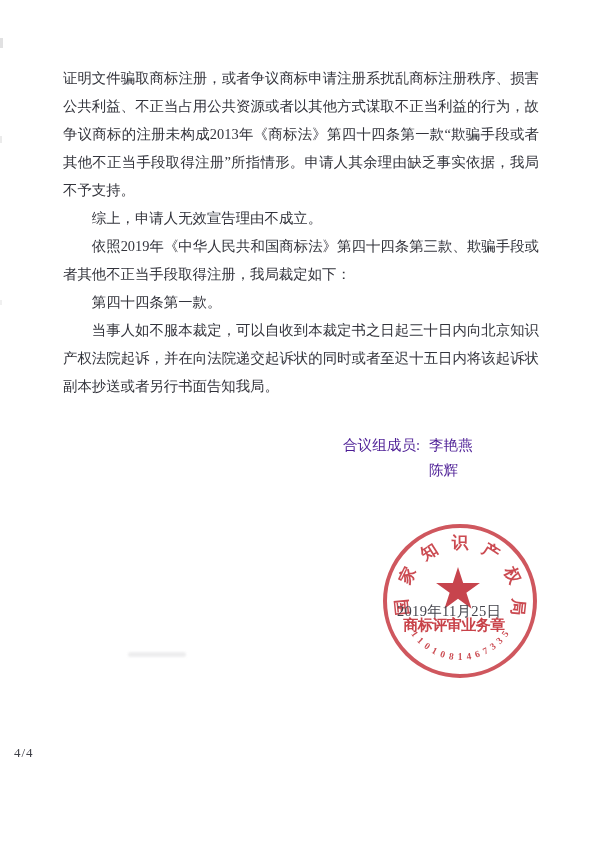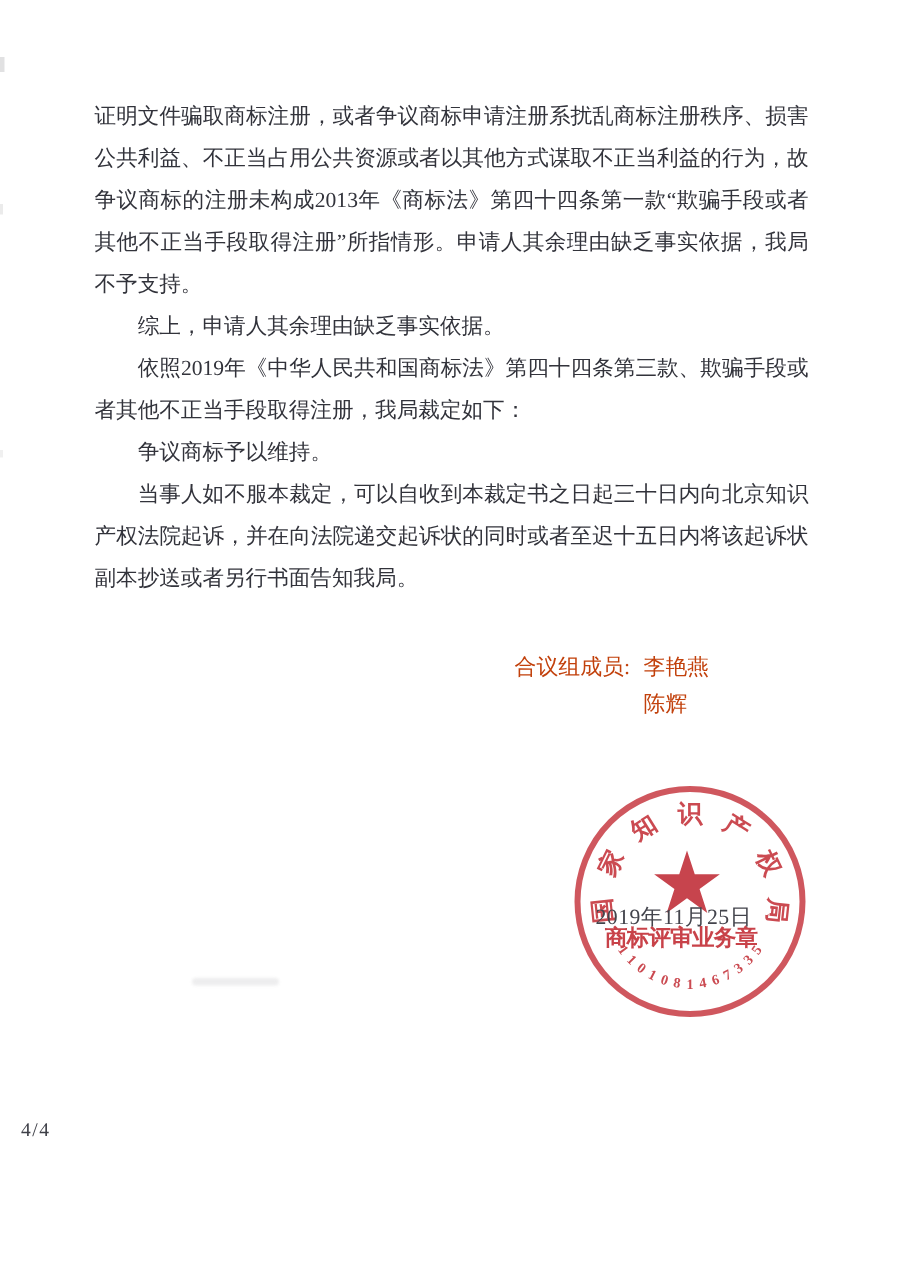--- a/index.html
+++ b/index.html
@@ -17,21 +17,21 @@
     font-size:14.4px;line-height:28px;
     color:#32333b;
     text-align:justify;
     letter-spacing:0;
   }
   .para{margin:0;text-indent:2em;}
   .para.first{text-indent:0;}
   
   .signature{
     position:absolute;left:343px;top:433px;
-    font-size:14.6px;line-height:25px;color:#c2410c;
+    font-size:14.6px;line-height:25px;color:#4c1d95;
   }
   .sig-row{display:flex;}
   .sig-label{width:86px;white-space:nowrap;}
   .sig-gap{width:86px;}
   
   .seal{
     position:absolute;left:383px;top:524px;width:154px;height:154px;
     z-index:2;
   }
   .seal-ring{
@@ -80,23 +80,23 @@
   .speck3{left:0;top:300px;width:2px;height:5px;background:#cccccd;opacity:.3;}
   .smudge{left:128px;top:652px;width:58px;height:5px;background:#d8d8da;opacity:.45;border-radius:3px;filter:blur(1px);}
 </style>
 </head>
 <body>
 
 <div class="page">
 
   <div class="doc-body">
     <p class="para first">证明文件骗取商标注册，或者争议商标申请注册系扰乱商标注册秩序、损害公共利益、不正当占用公共资源或者以其他方式谋取不正当利益的行为，故争议商标的注册未构成2013年《商标法》第四十四条第一款“欺骗手段或者其他不正当手段取得注册”所指情形。申请人其余理由缺乏事实依据，我局不予支持。</p>
-    <p class="para">综上，申请人其余理由缺乏事实依据。</p>
+    <p class="para">综上，申请人无效宣告理由不成立。</p>
     <p class="para">依照2019年《中华人民共和国商标法》第四十四条第三款、欺骗手段或者其他不正当手段取得注册，我局裁定如下：</p>
-    <p class="para">争议商标予以维持。</p>
+    <p class="para">第四十四条第一款。</p>
     <p class="para">当事人如不服本裁定，可以自收到本裁定书之日起三十日内向北京知识产权法院起诉，并在向法院递交起诉状的同时或者至迟十五日内将该起诉状副本抄送或者另行书面告知我局。</p>
   </div>
 
   <div class="signature">
     <div class="sig-row">
       <span class="sig-label">合议组成员:</span>
       <span>李艳燕</span>
     </div>
     <div class="sig-row">
       <span class="sig-gap"></span>

